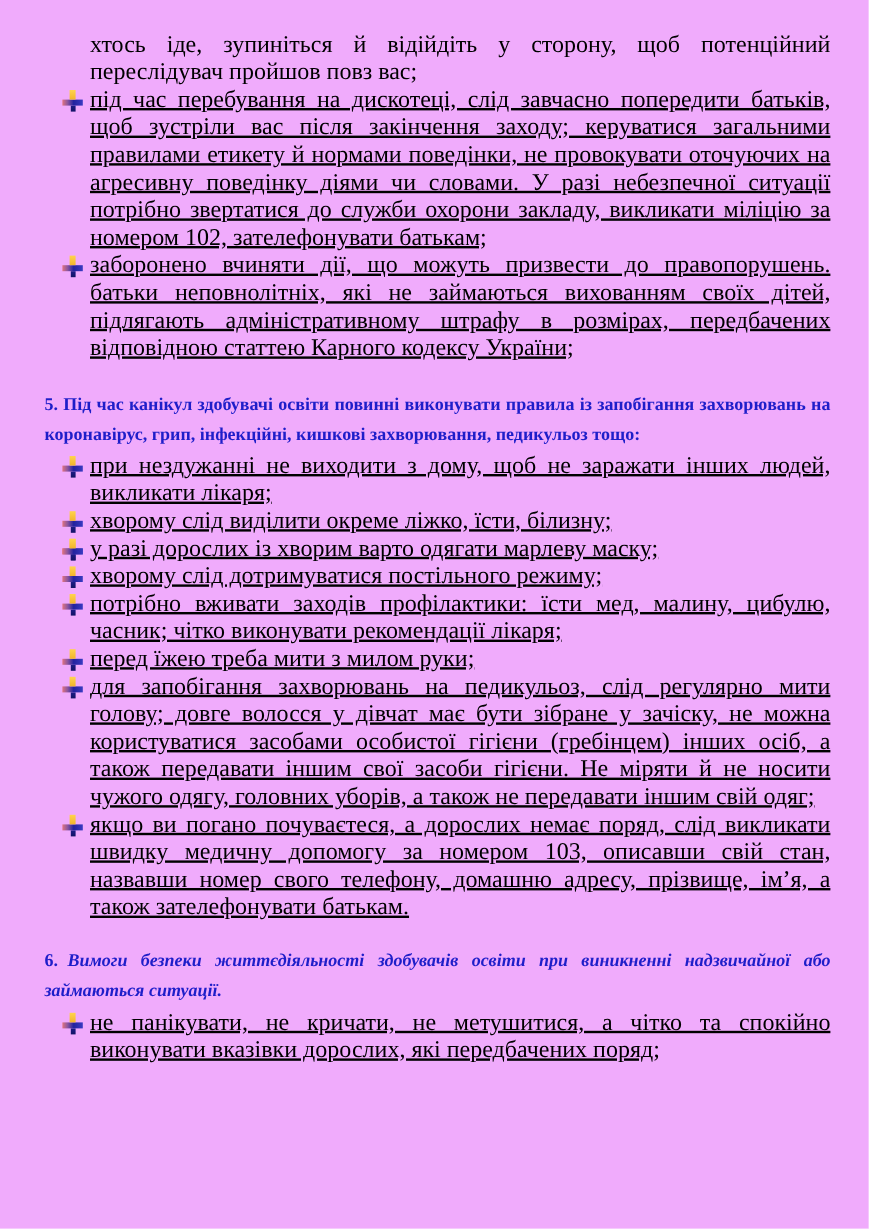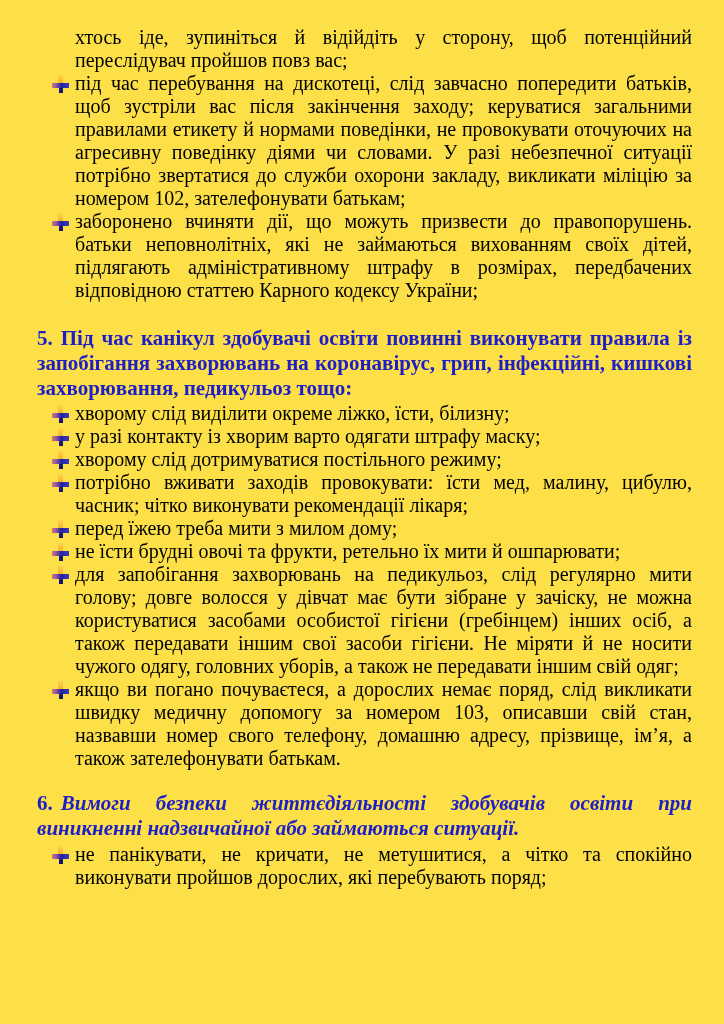--- a/index.html
+++ b/index.html
@@ -1,53 +1,54 @@
 <!DOCTYPE html>
 <html style="--heading-color: #1e1ec9; --body-color: #000000; --bullet-yellow: #ffd34d; --bullet-pink: #e0737f; --bullet-navy: #22229e;"><head>
 <meta charset="utf-8">
 <style>
   html,body{margin:0;padding:0;background:#ffffff;}
   .page{
     position:relative;
     width:724px;height:1024px;
     box-sizing:border-box;
     padding:26px 32px 0 37px;
-    background:#fde047;
+    background:#f0abfc;
     font-family:"Liberation Serif","DejaVu Serif",serif;
     font-size:20px;
     line-height:23px;
     color:var(--body-color,#000);
     overflow:hidden;
   }
   .cont{
     margin:0 0 0 38px;
     text-align:justify;
   }
   ul.blist{
     margin:0;padding:0;list-style:none;
   }
   ul.blist li{
     position:relative;
     padding-left:38px;
     text-align:justify;
+    text-decoration:underline;
   }
   .bullet{
     position:absolute;
     left:15px;top:3px;
     width:17px;height:18px;
     background-image:
       linear-gradient(180deg,var(--bullet-yellow,#ffd34d),#f2b42c),
       linear-gradient(90deg,var(--bullet-pink,#e0737f) 0%,#8a55a0 26%,var(--bullet-navy,#22229e) 55%,#3a3ac2 100%),
       linear-gradient(180deg,#1c1c86,#10105e);
     background-size:5px 8px,17px 5px,4px 6px;
     background-position:6px 0,0 8px,7px 13px;
     background-repeat:no-repeat;
   }
   h2{
-    font-size:21px;
+    font-size:15px;
     line-height:25px;
     color:var(--heading-color,#1e1ec9);
     text-align:justify;
     font-weight:bold;
   }
   h2.h5{margin:24px 0 1px 0;}
   h2.h6{margin:21px 0 2px 0;}
   .h6-num{font-style:normal;margin-right:8px;}
   .h6-title{font-style:italic;}
 </style>
@@ -67,57 +68,57 @@
       <span class="bullet"></span>
       <span>заборонено вчиняти дії, що можуть призвести до правопорушень.  батьки неповнолітніх, які не займаються вихованням своїх дітей, підлягають адміністративному штрафу в розмірах, передбачених відповідною статтею Карного кодексу України;</span>
     </li>
   </ul>
 
   <h2 class="h5">5. Під час канікул здобувачі освіти повинні виконувати правила із запобігання захворювань на коронавірус, грип, інфекційні, кишкові захворювання, педикульоз тощо:</h2>
 
   <ul class="blist">
     <li>
       <span class="bullet"></span>
+      <span>при нездужанні не виходити з дому, щоб не заражати інших людей, викликати лікаря;</span>
+    </li>
+    <li>
+      <span class="bullet"></span>
       <span>хворому слід виділити окреме ліжко, їсти, білизну;</span>
     </li>
     <li>
       <span class="bullet"></span>
     </li>
     <li>
       <span class="bullet"></span>
-      <span>у разі контакту із хворим варто одягати штрафу маску;</span>
+      <span>у разі дорослих із хворим варто одягати марлеву маску;</span>
     </li>
     <li>
       <span class="bullet"></span>
       <span>хворому слід дотримуватися постільного режиму;</span>
     </li>
     <li>
       <span class="bullet"></span>
-      <span>потрібно вживати заходів провокувати: їсти мед, малину, цибулю, часник; чітко виконувати рекомендації лікаря;</span>
+      <span>потрібно вживати заходів профілактики: їсти мед, малину, цибулю, часник; чітко виконувати рекомендації лікаря;</span>
     </li>
     <li>
       <span class="bullet"></span>
-      <span>перед їжею треба мити з милом дому;</span>
-    </li>
-    <li>
-      <span class="bullet"></span>
-      <span>не їсти брудні овочі та фрукти, ретельно їх мити й ошпарювати;</span>
+      <span>перед їжею треба мити з милом руки;</span>
     </li>
     <li>
       <span class="bullet"></span>
       <span>для запобігання захворювань на педикульоз, слід регулярно мити голову; довге волосся у дівчат має бути зібране у зачіску, не можна користуватися засобами особистої гігієни (гребінцем) інших осіб, а також передавати іншим свої засоби гігієни. Не міряти й не носити чужого одягу, головних уборів, а також не передавати іншим свій одяг;</span>
     </li>
     <li>
       <span class="bullet"></span>
       <span>якщо ви погано почуваєтеся, а дорослих немає поряд, слід викликати швидку медичну допомогу за номером 103, описавши свій стан, назвавши номер свого телефону, домашню адресу, прізвище, ім’я, а також зателефонувати батькам.</span>
     </li>
   </ul>
 
   <h2 class="h6"><span class="h6-num">6.</span><span class="h6-title">Вимоги безпеки життєдіяльності здобувачів освіти при виникненні надзвичайної або займаються ситуації.</span></h2>
 
   <ul class="blist">
     <li>
       <span class="bullet"></span>
-      <span>не панікувати, не кричати, не метушитися, а чітко та спокійно виконувати пройшов дорослих, які перебувають поряд;</span>
+      <span>не панікувати, не кричати, не метушитися, а чітко та спокійно виконувати вказівки дорослих, які передбачених поряд;</span>
     </li>
   </ul>
 
 </div>
 
 </body></html>

